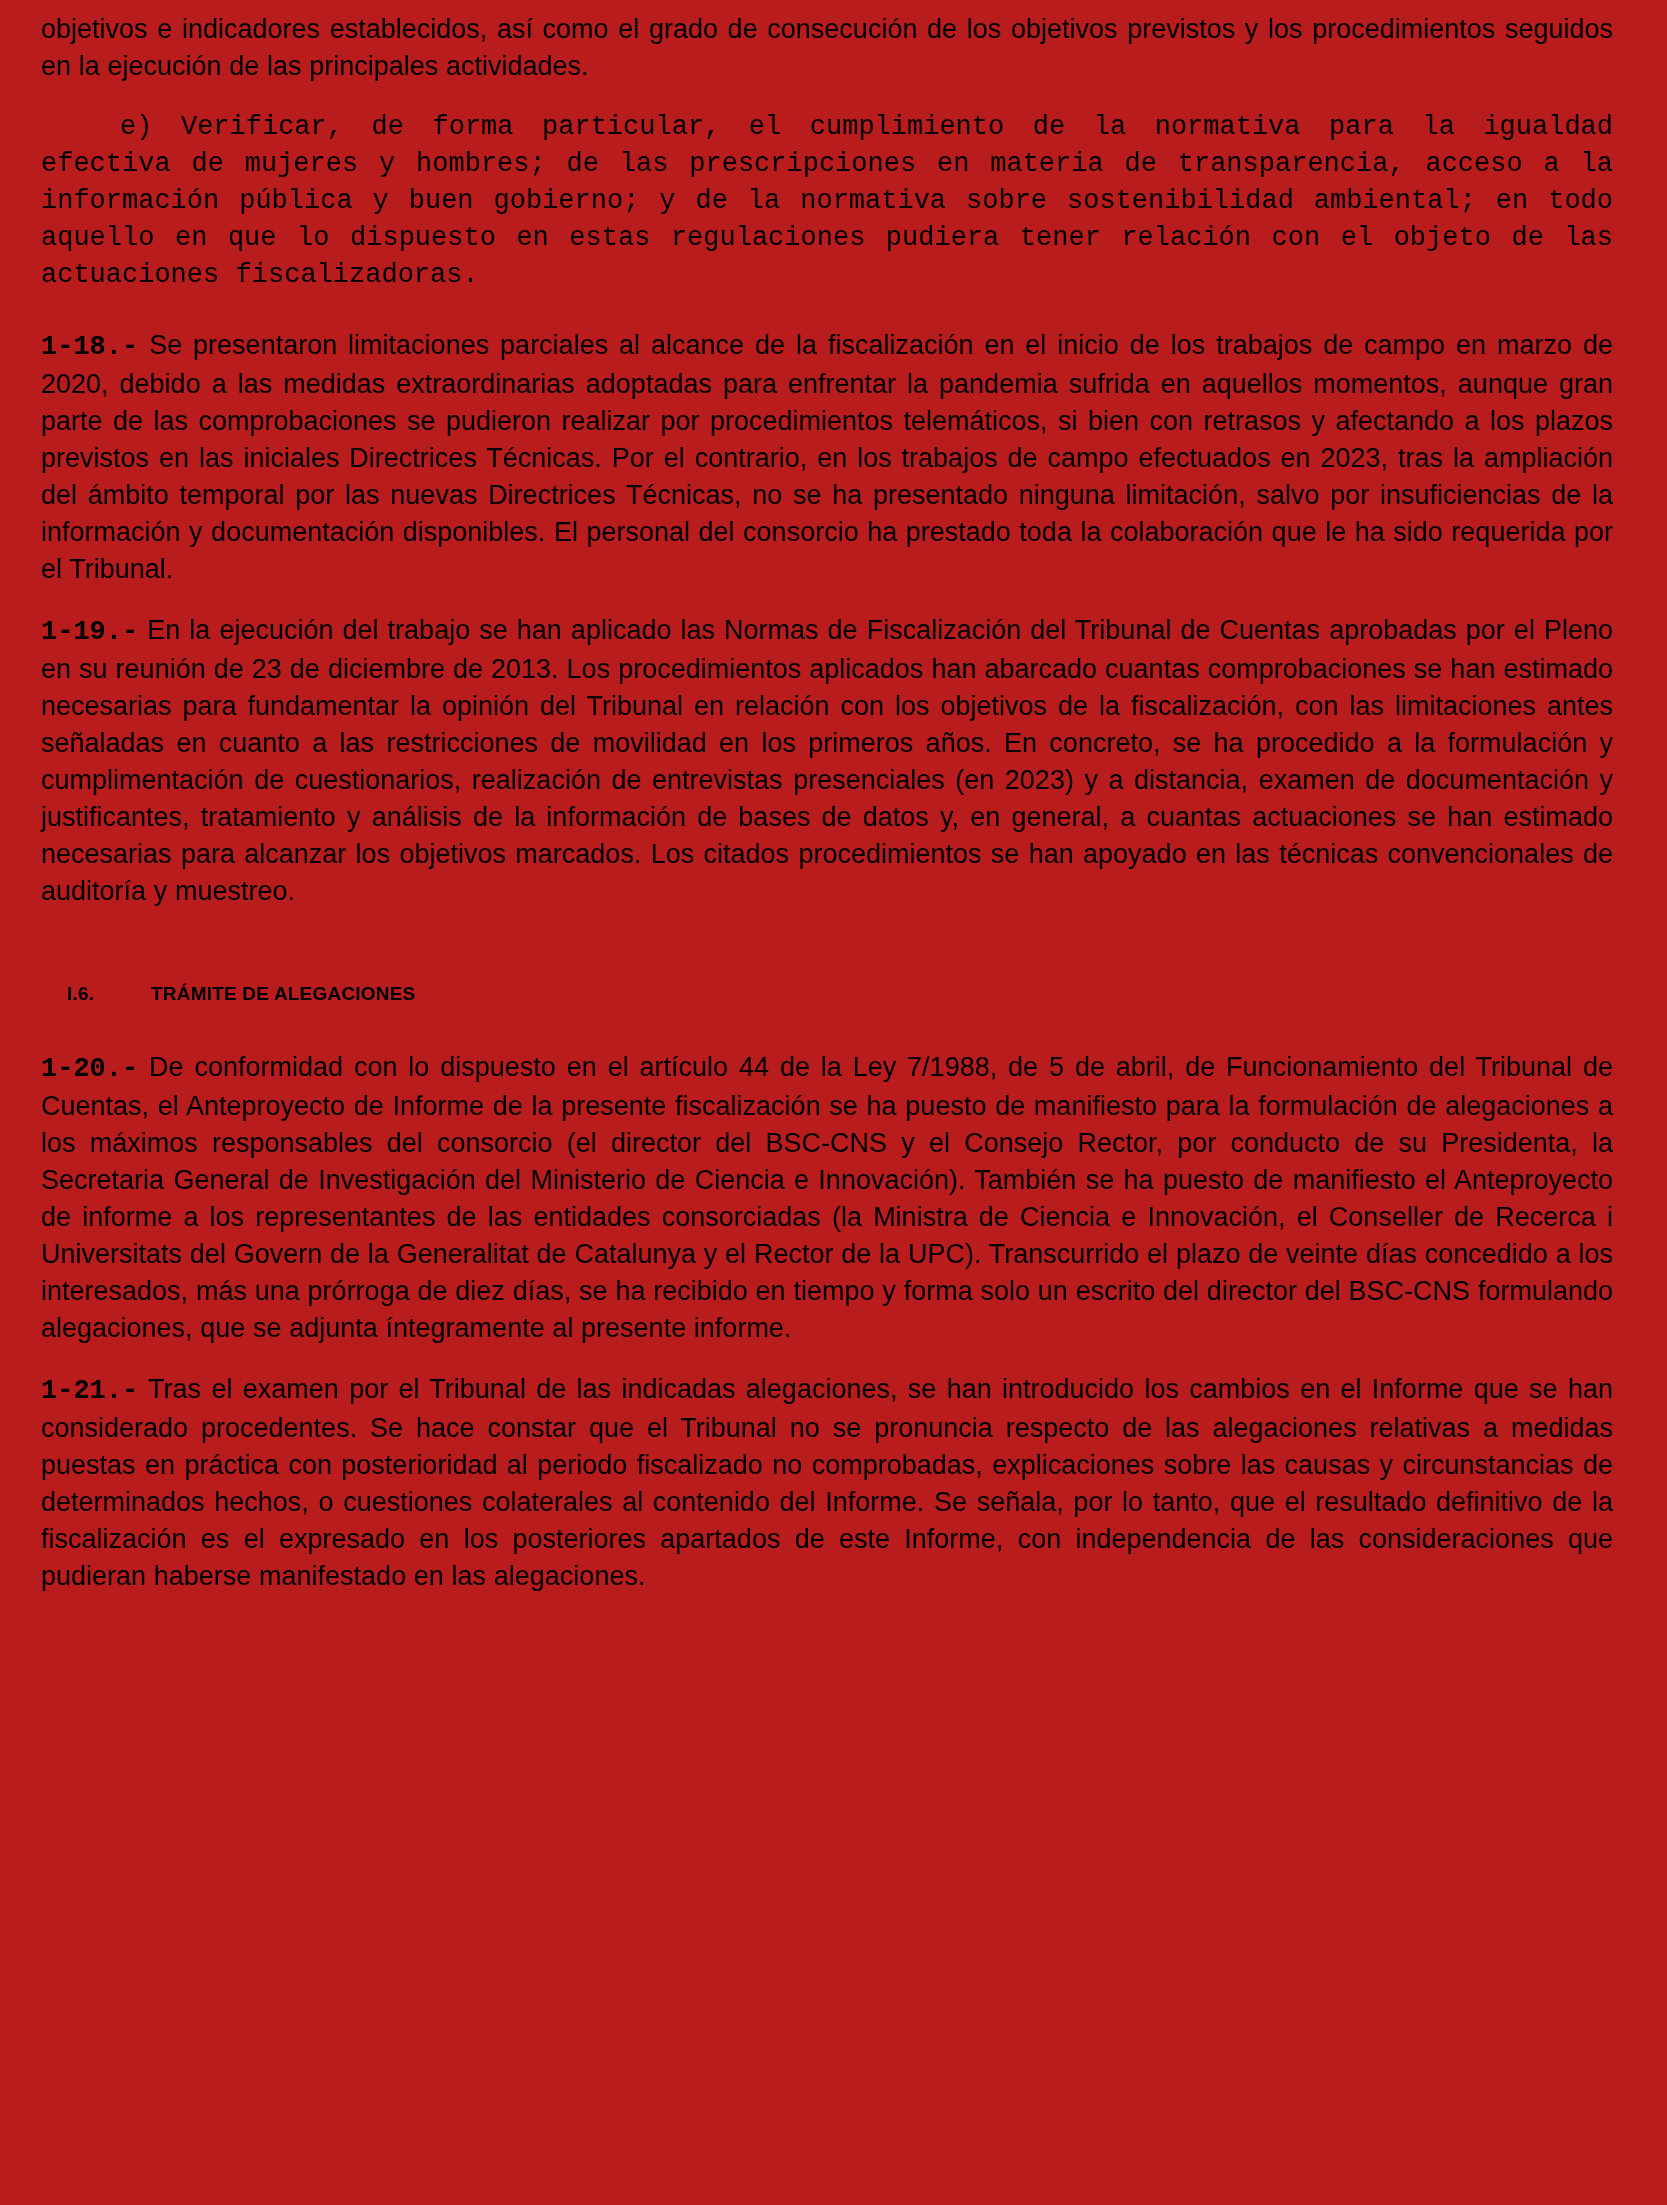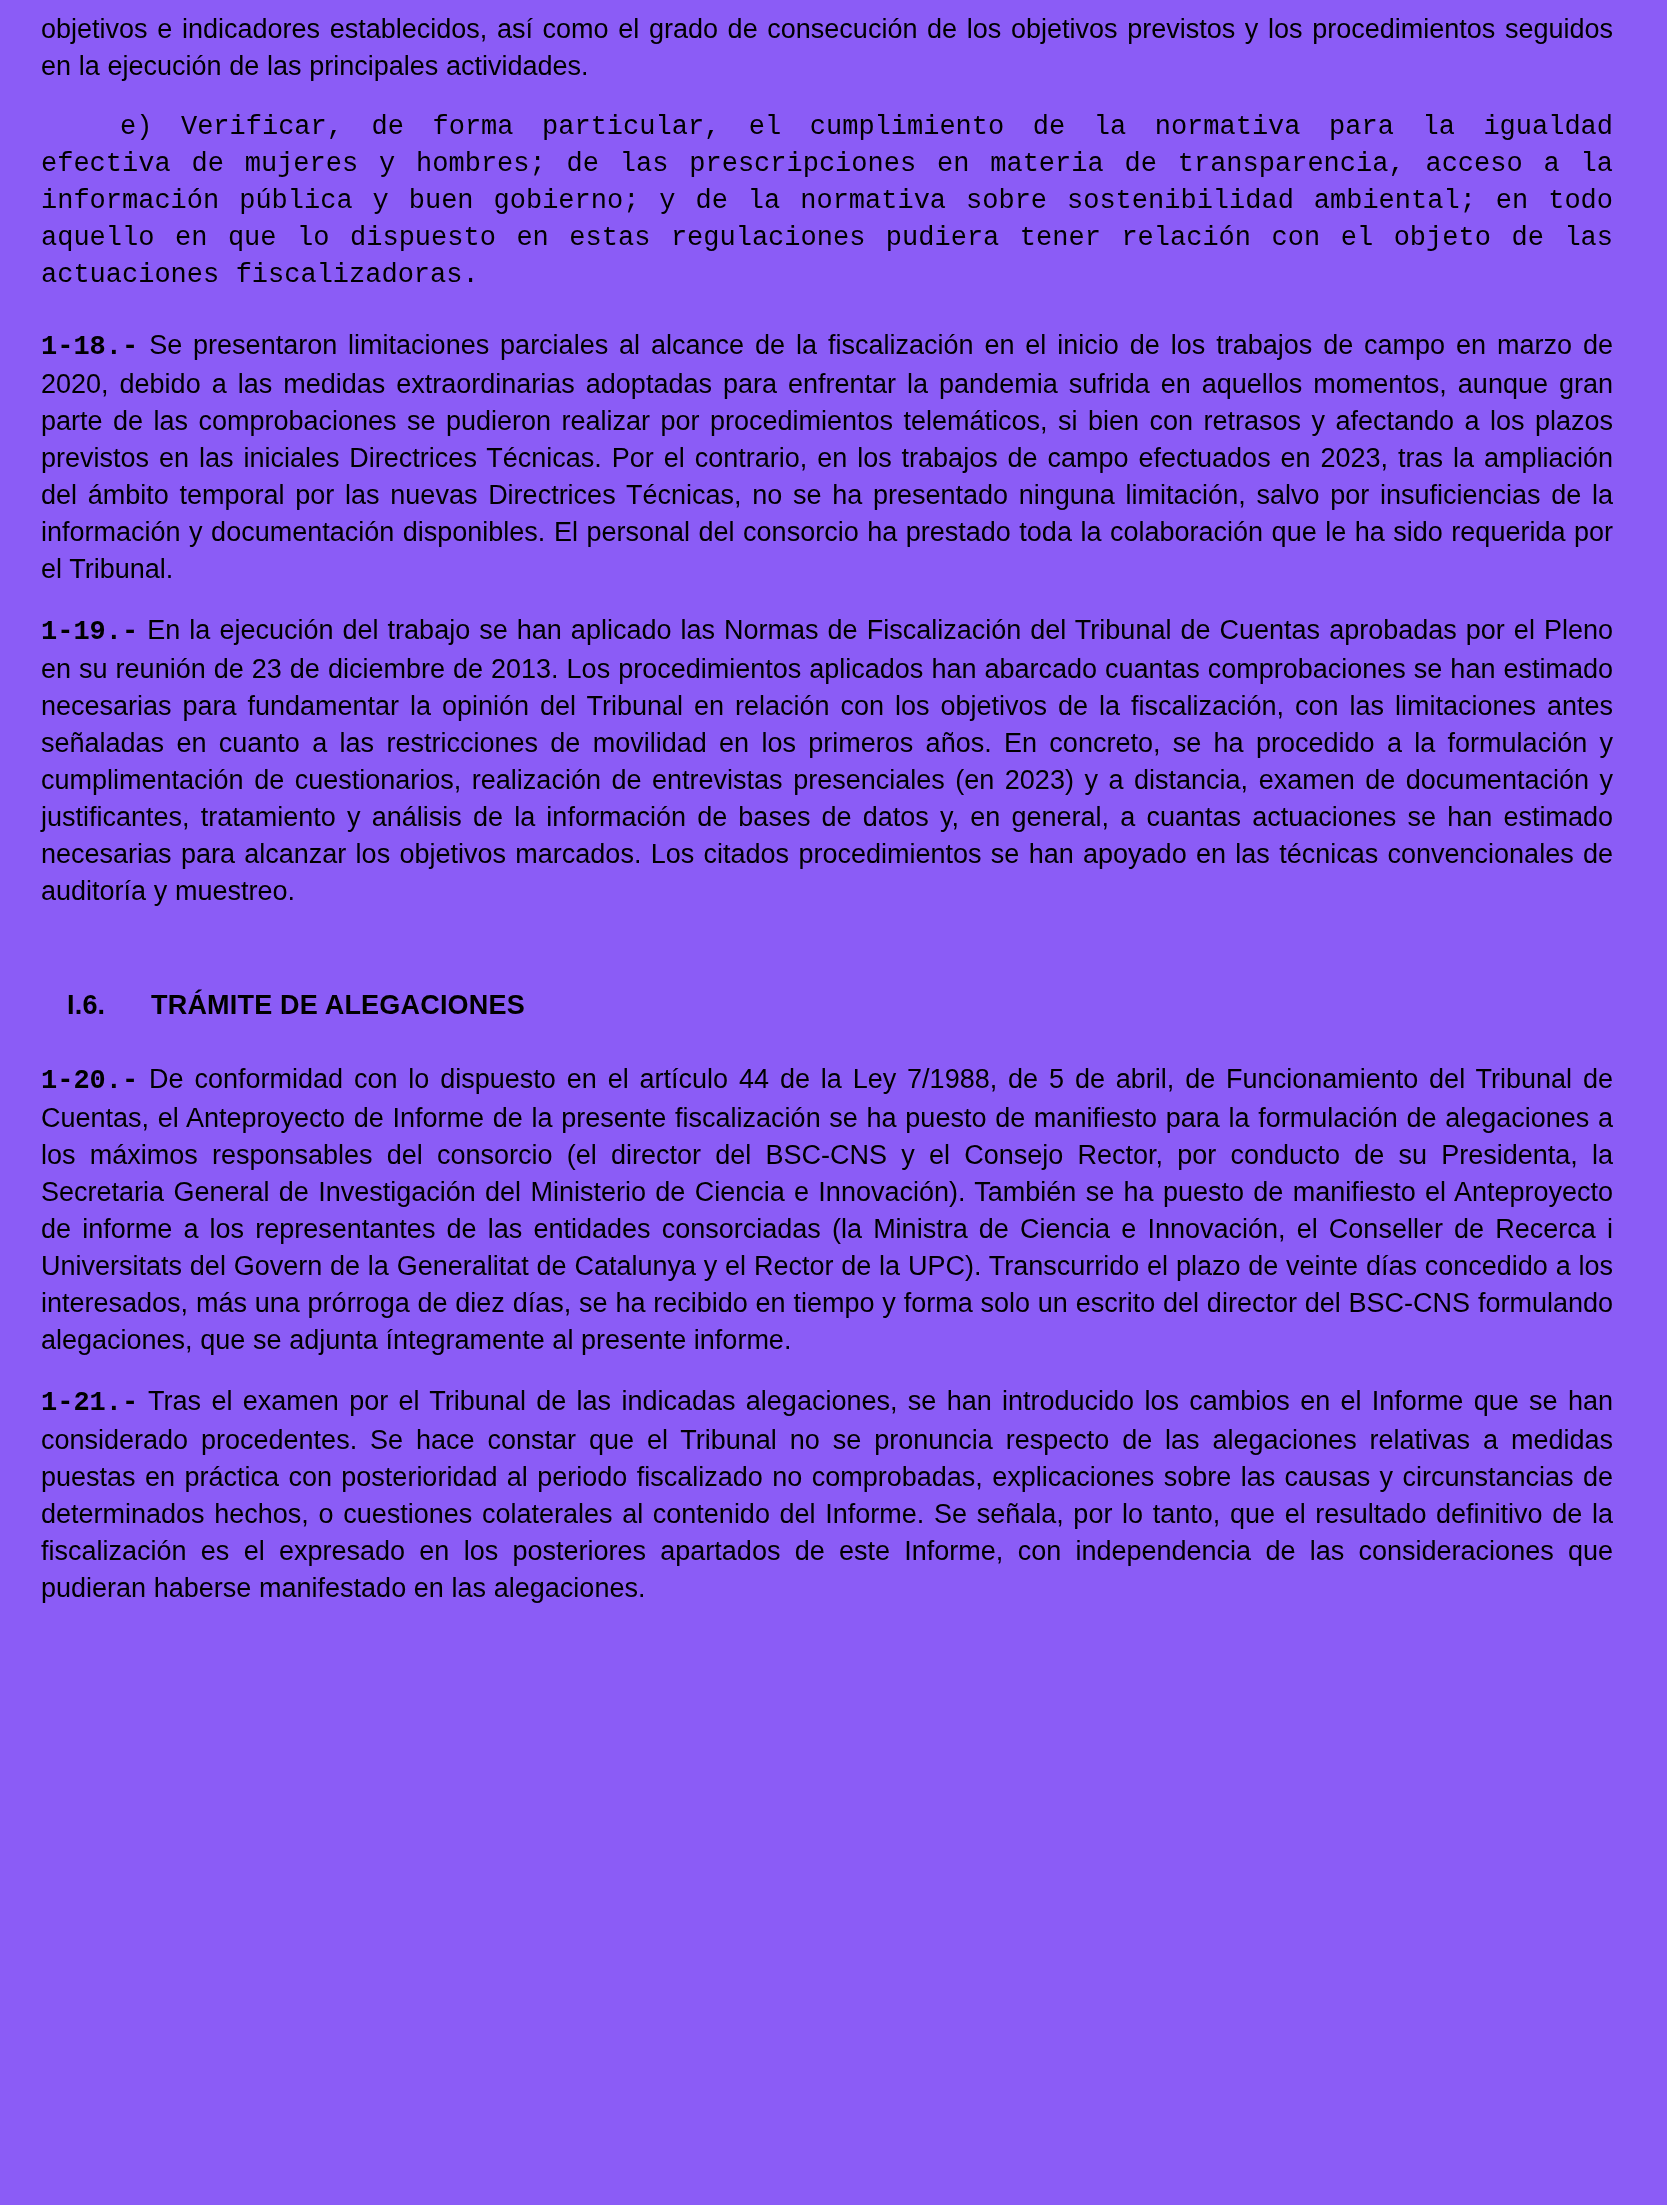--- a/index.html
+++ b/index.html
@@ -10,21 +10,21 @@
   }
   body {
     font-family: "Liberation Sans", sans-serif;
     color: #000000;
     -webkit-font-smoothing: antialiased;
   }
   .page {
     position: relative;
     width: 1667px;
     height: 2205px;
-    background: #8b5cf6;
+    background: #b91c1c;
     box-sizing: border-box;
     padding: 11px 66px 0 41px;
     overflow: hidden;
   }
   .doc-body {
     width: 1572px;
   }
   p.para {
     margin: 0 0 24px 0;
     font-size: 27px;
@@ -42,23 +42,23 @@
   }
   p.para.gap-large {
     margin-bottom: 33px;
     font-family: Liberation Mono, monospace;
   }
   .num {
     font-weight: bold;
     font-family: Liberation Mono, monospace;
   }
   h2.section-heading {
-    margin: 12px 0 37px 0;
+    margin: 0 0 37px 0;
     padding: 0;
-    font-size: 27px;
+    font-size: 19px;
     line-height: 37px;
     font-weight: bold;
     letter-spacing: 0.2px;
     display: flex;
     align-items: baseline;
   }
   h2.section-heading .sec-num {
     display: inline-block;
     width: 84px;
     flex: 0 0 84px;

